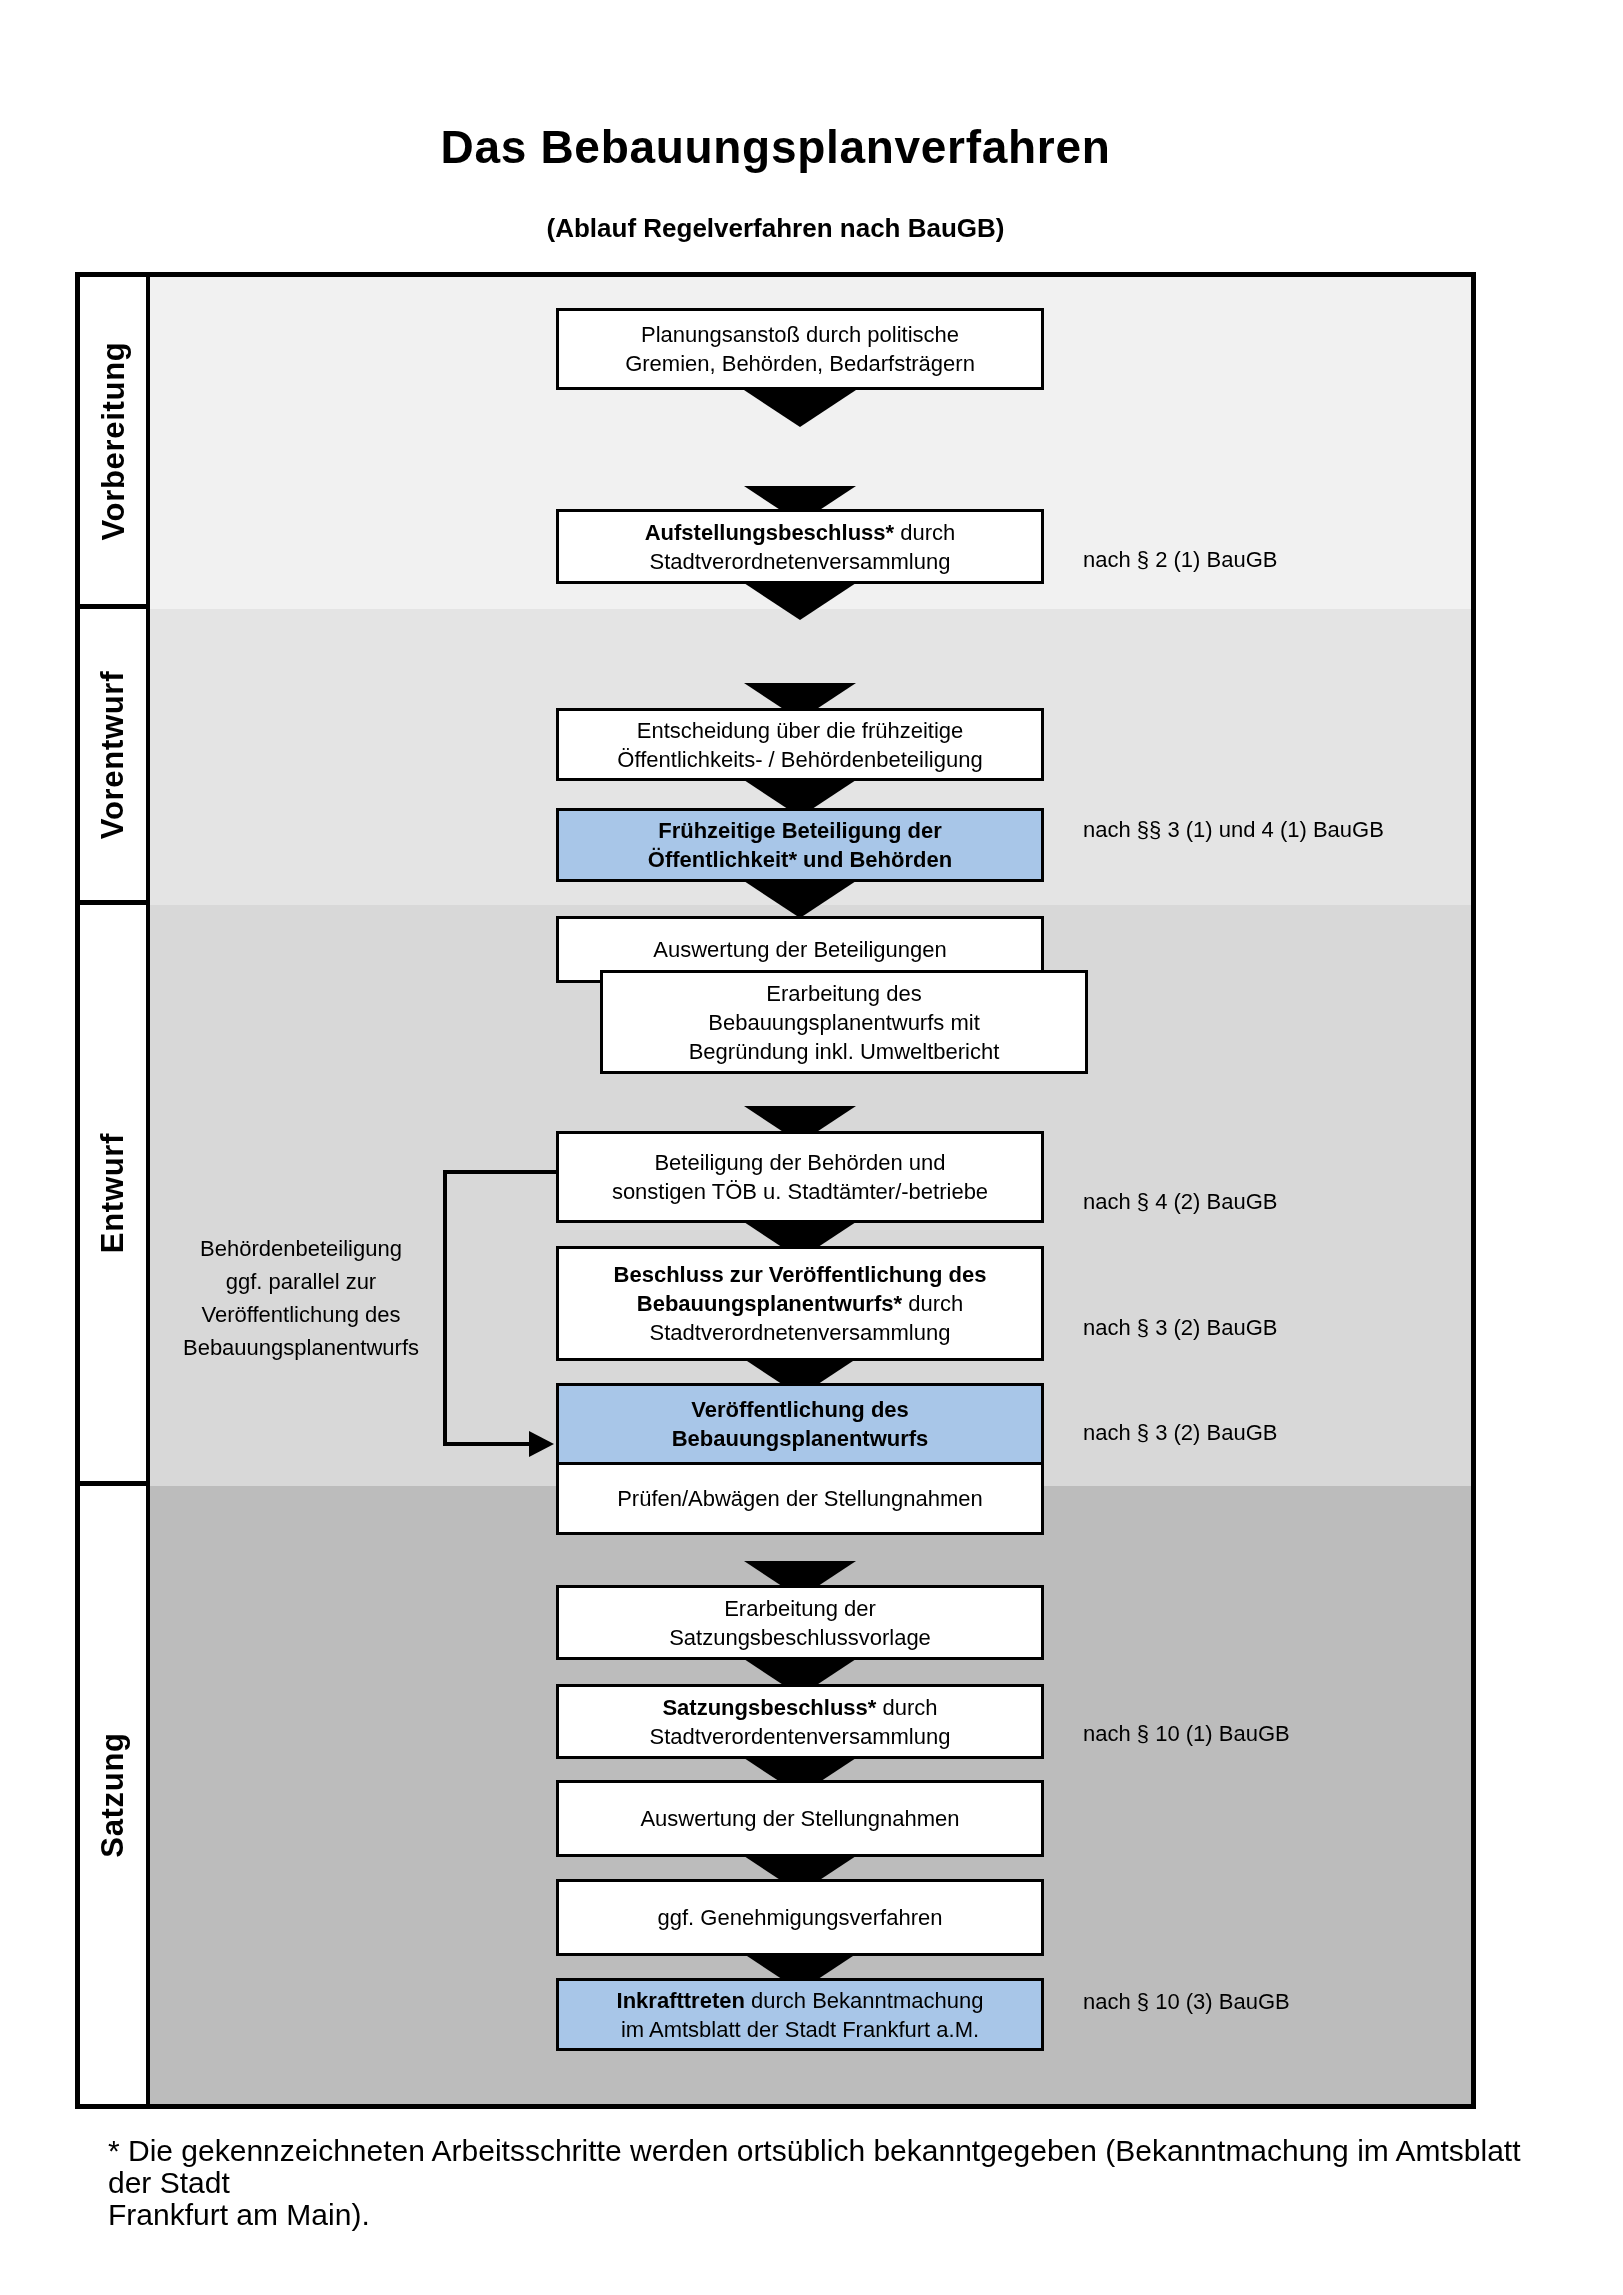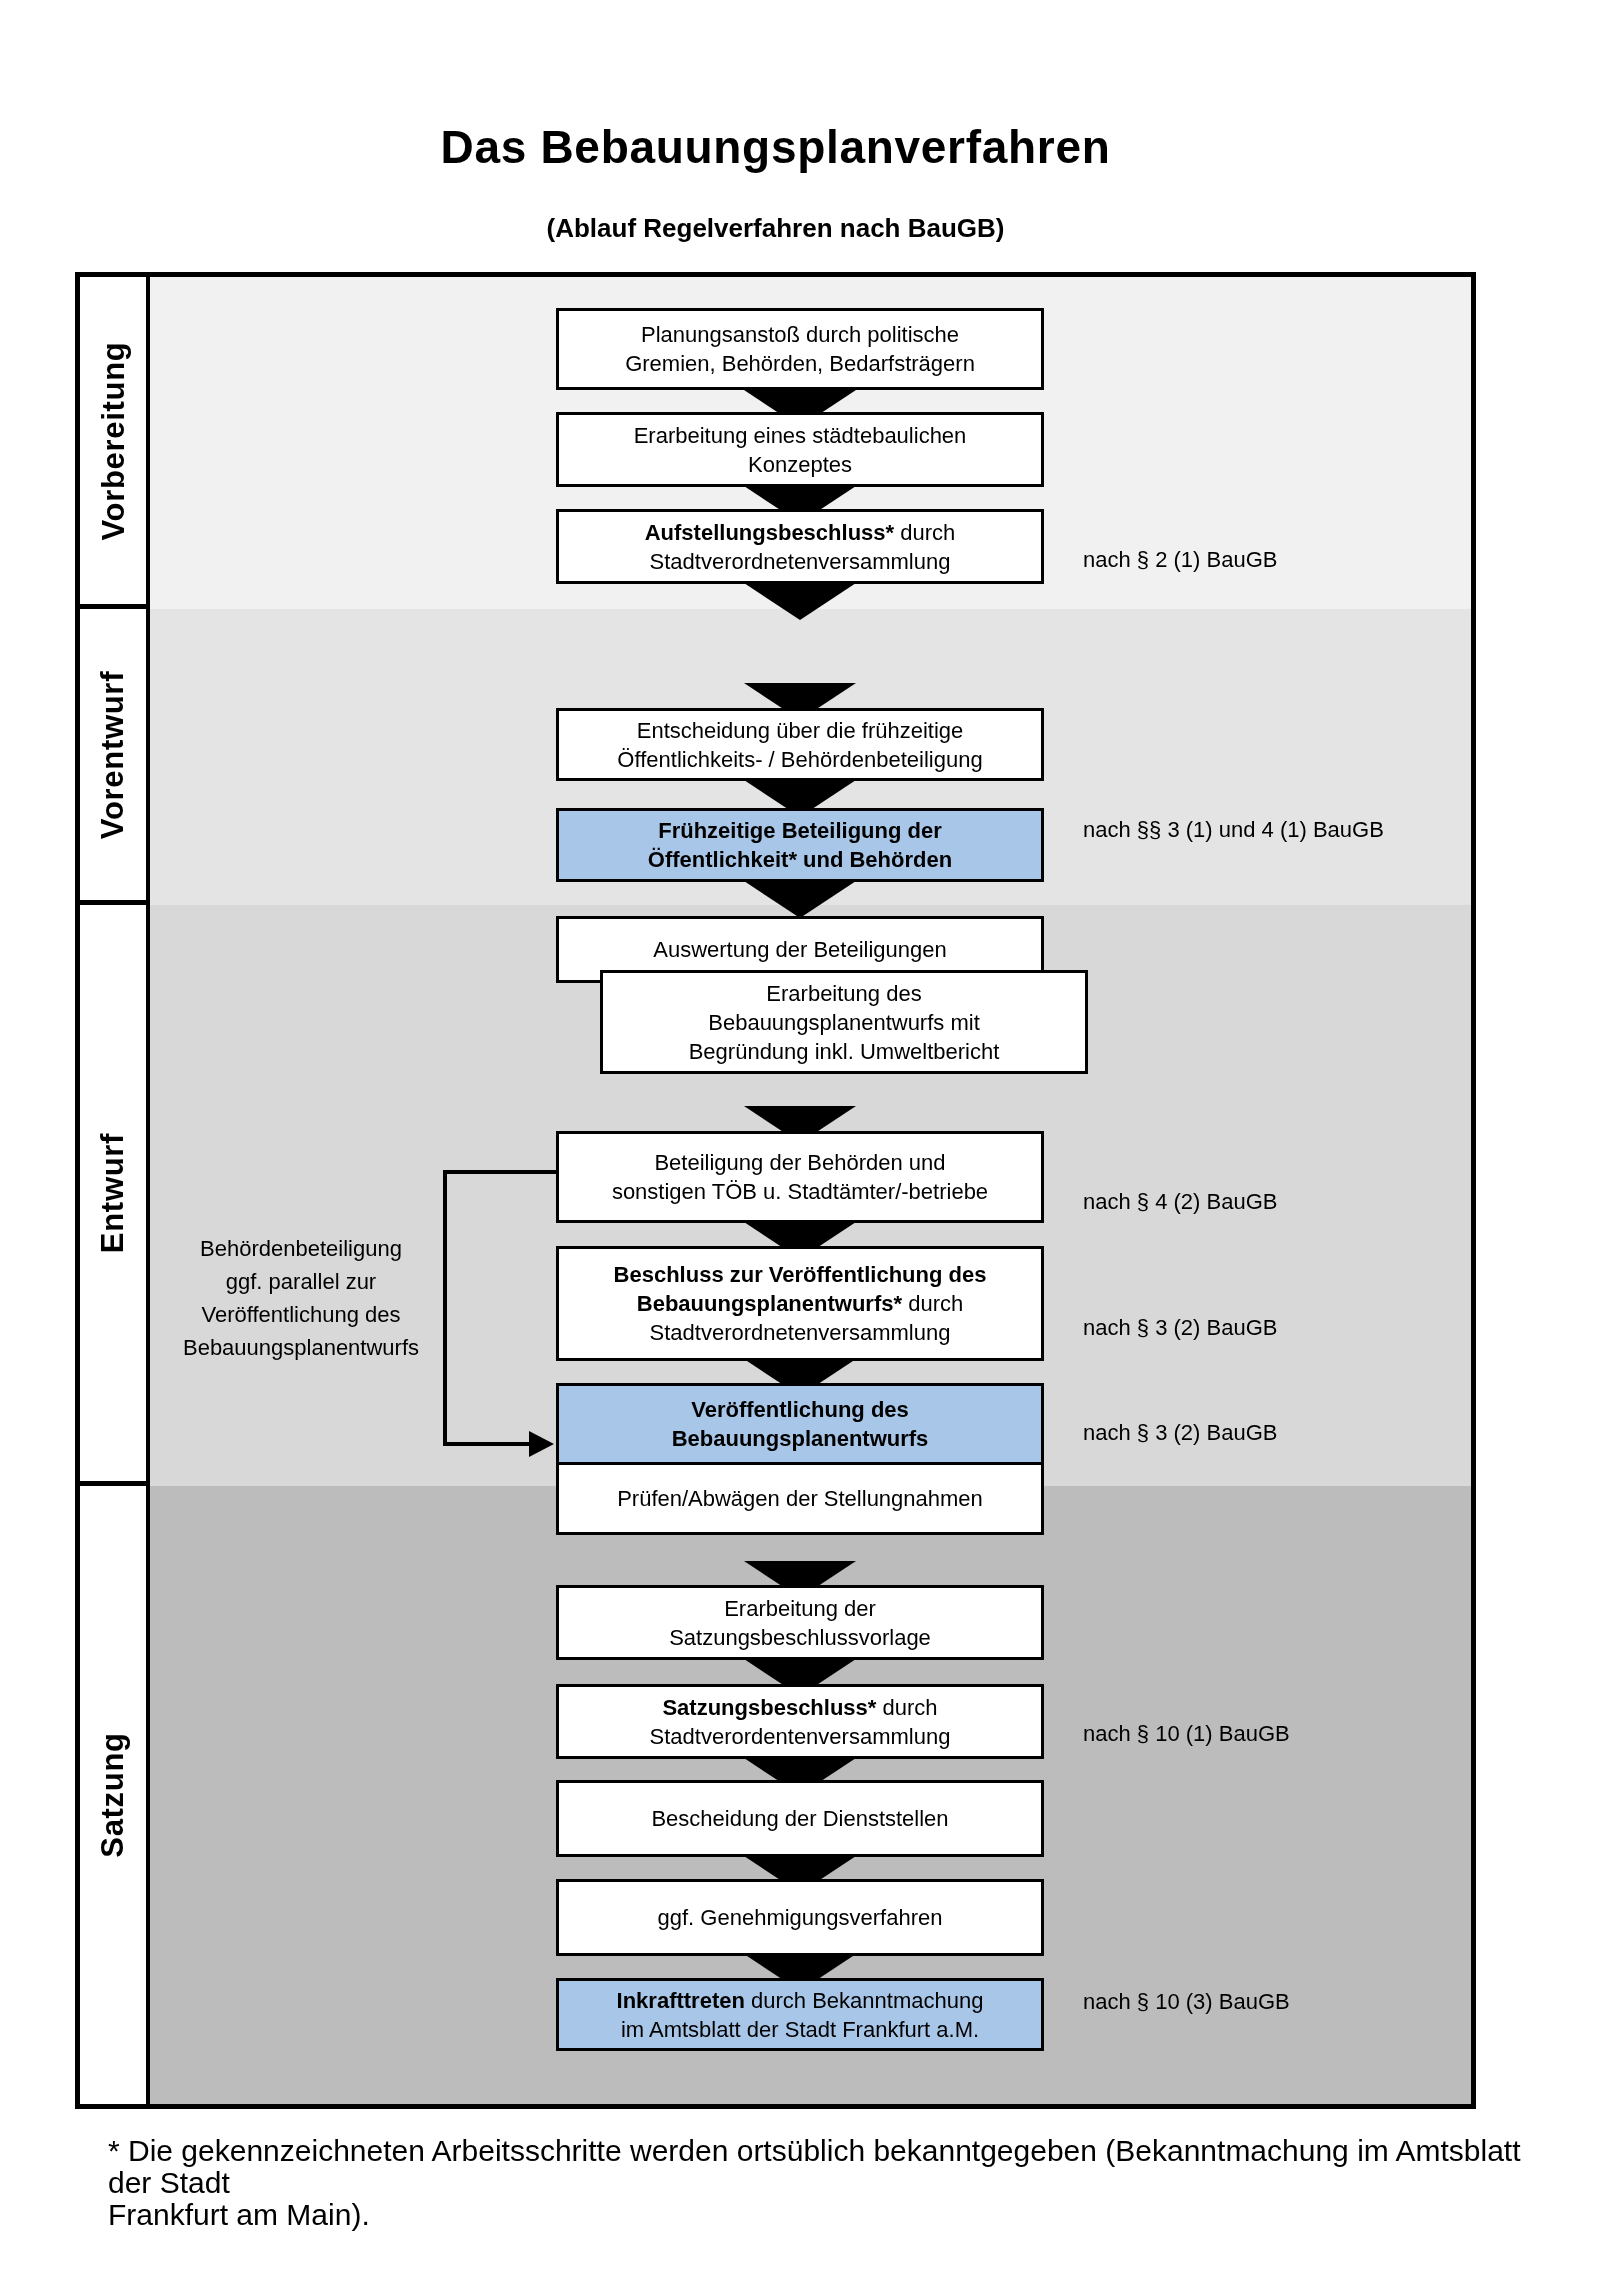--- a/index.html
+++ b/index.html
@@ -126,24 +126,20 @@
       <div class="conn-vert"></div>
       <div class="conn-top"></div>
       <div class="conn-bottom"></div>
       <div class="conn-head"></div>
 
     <div class="step step-1">
           <div>Planungsanstoß durch politische</div>
           <div>Gremien, Behörden, Bedarfsträgern</div>
         </div>
         <div class="arrow arrow-1"></div>
-        <div class="step step-2">
-          <div>Erarbeitung eines städtebaulichen</div>
-          <div>Konzeptes</div>
-        </div>
         <div class="arrow arrow-2"></div>
         <div class="step step-3">
           <div><span class="bold">Aufstellungsbeschluss*</span><span> durch</span></div>
           <div>Stadtverordnetenversammlung</div>
         </div>
         <div class="ref ref-3">nach § 2 (1) BauGB</div>
         <div class="arrow arrow-3"></div>
         <div class="arrow arrow-4"></div>
         <div class="step step-5">
           <div>Entscheidung über die frühzeitige</div>
@@ -194,21 +190,21 @@
           <div>Satzungsbeschlussvorlage</div>
         </div>
         <div class="arrow arrow-13"></div>
         <div class="step step-14">
           <div><span class="bold">Satzungsbeschluss*</span><span> durch</span></div>
           <div>Stadtverordentenversammlung</div>
         </div>
         <div class="ref ref-14">nach § 10 (1) BauGB</div>
         <div class="arrow arrow-14"></div>
         <div class="step step-15">
-          <div>Bescheidung der Dienststellen</div>
+          <div>Auswertung der Stellungnahmen</div>
         </div>
         <div class="arrow arrow-15"></div>
         <div class="step step-16">
           <div>ggf. Genehmigungsverfahren</div>
         </div>
         <div class="arrow arrow-16"></div>
         <div class="step step-17" style="background: rgb(168, 198, 232);">
           <div><span class="bold">Inkrafttreten</span><span> durch Bekanntmachung</span></div>
           <div>im Amtsblatt der Stadt Frankfurt a.M.</div>
         </div>

